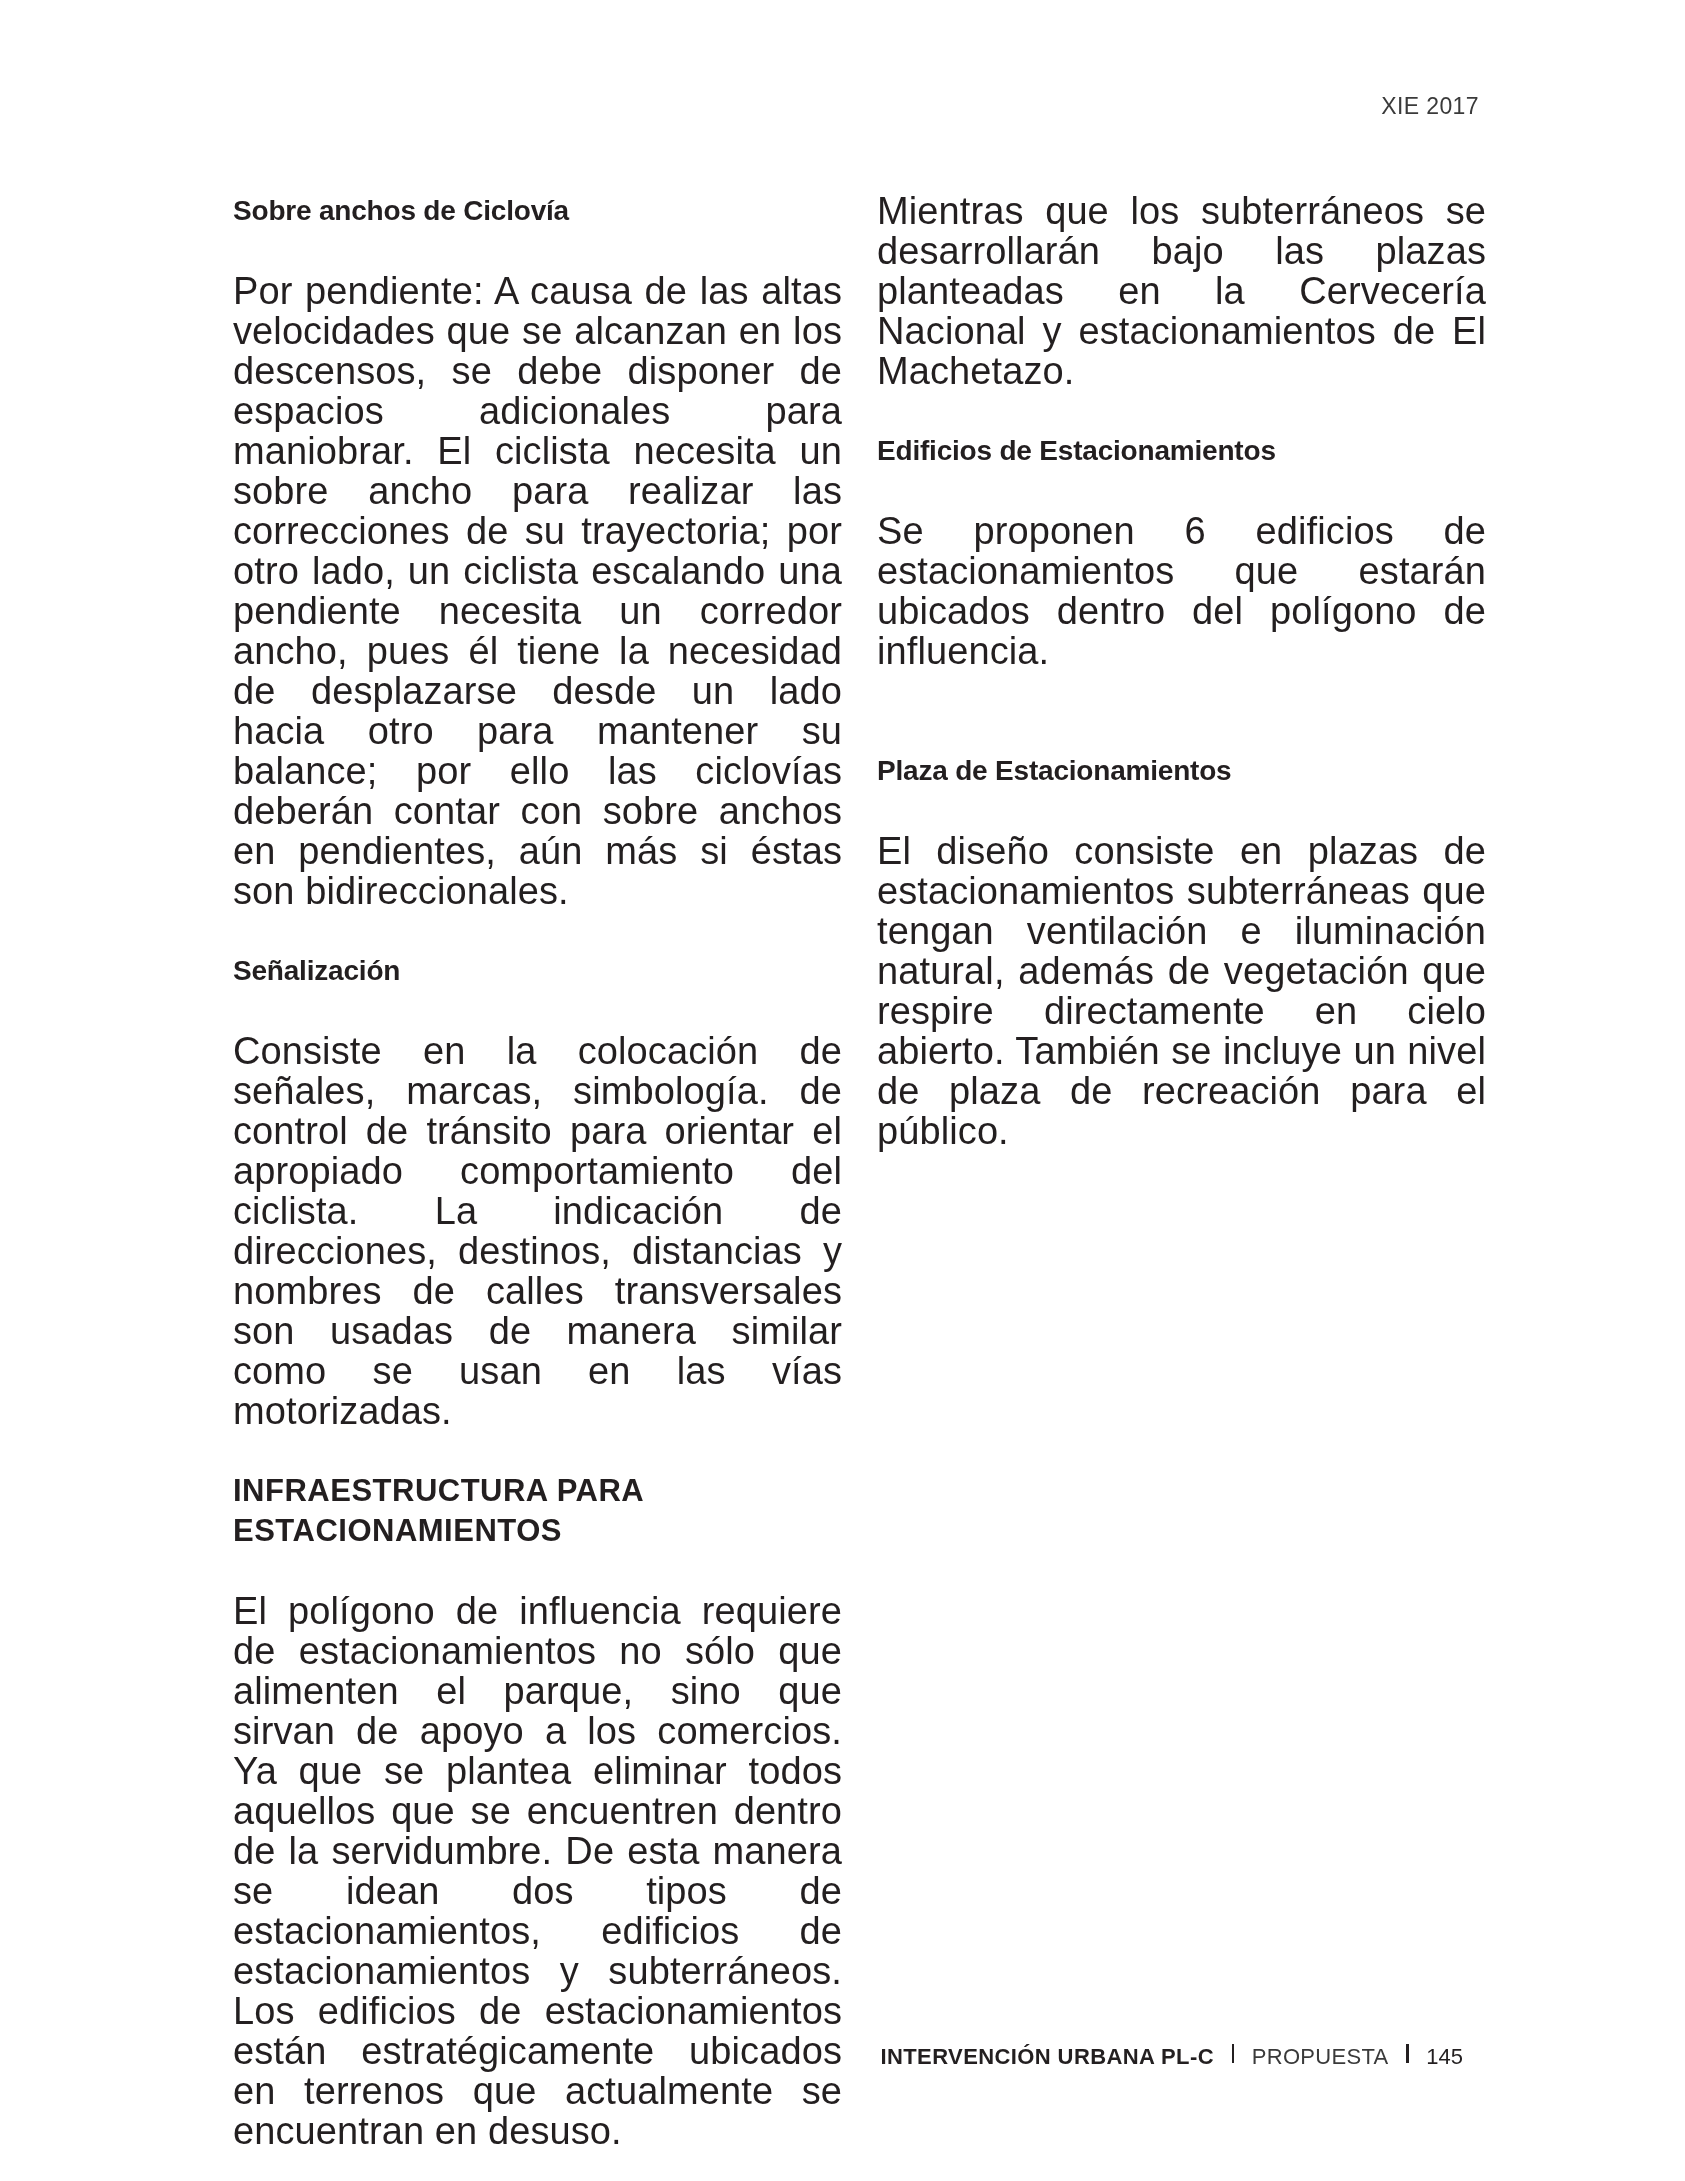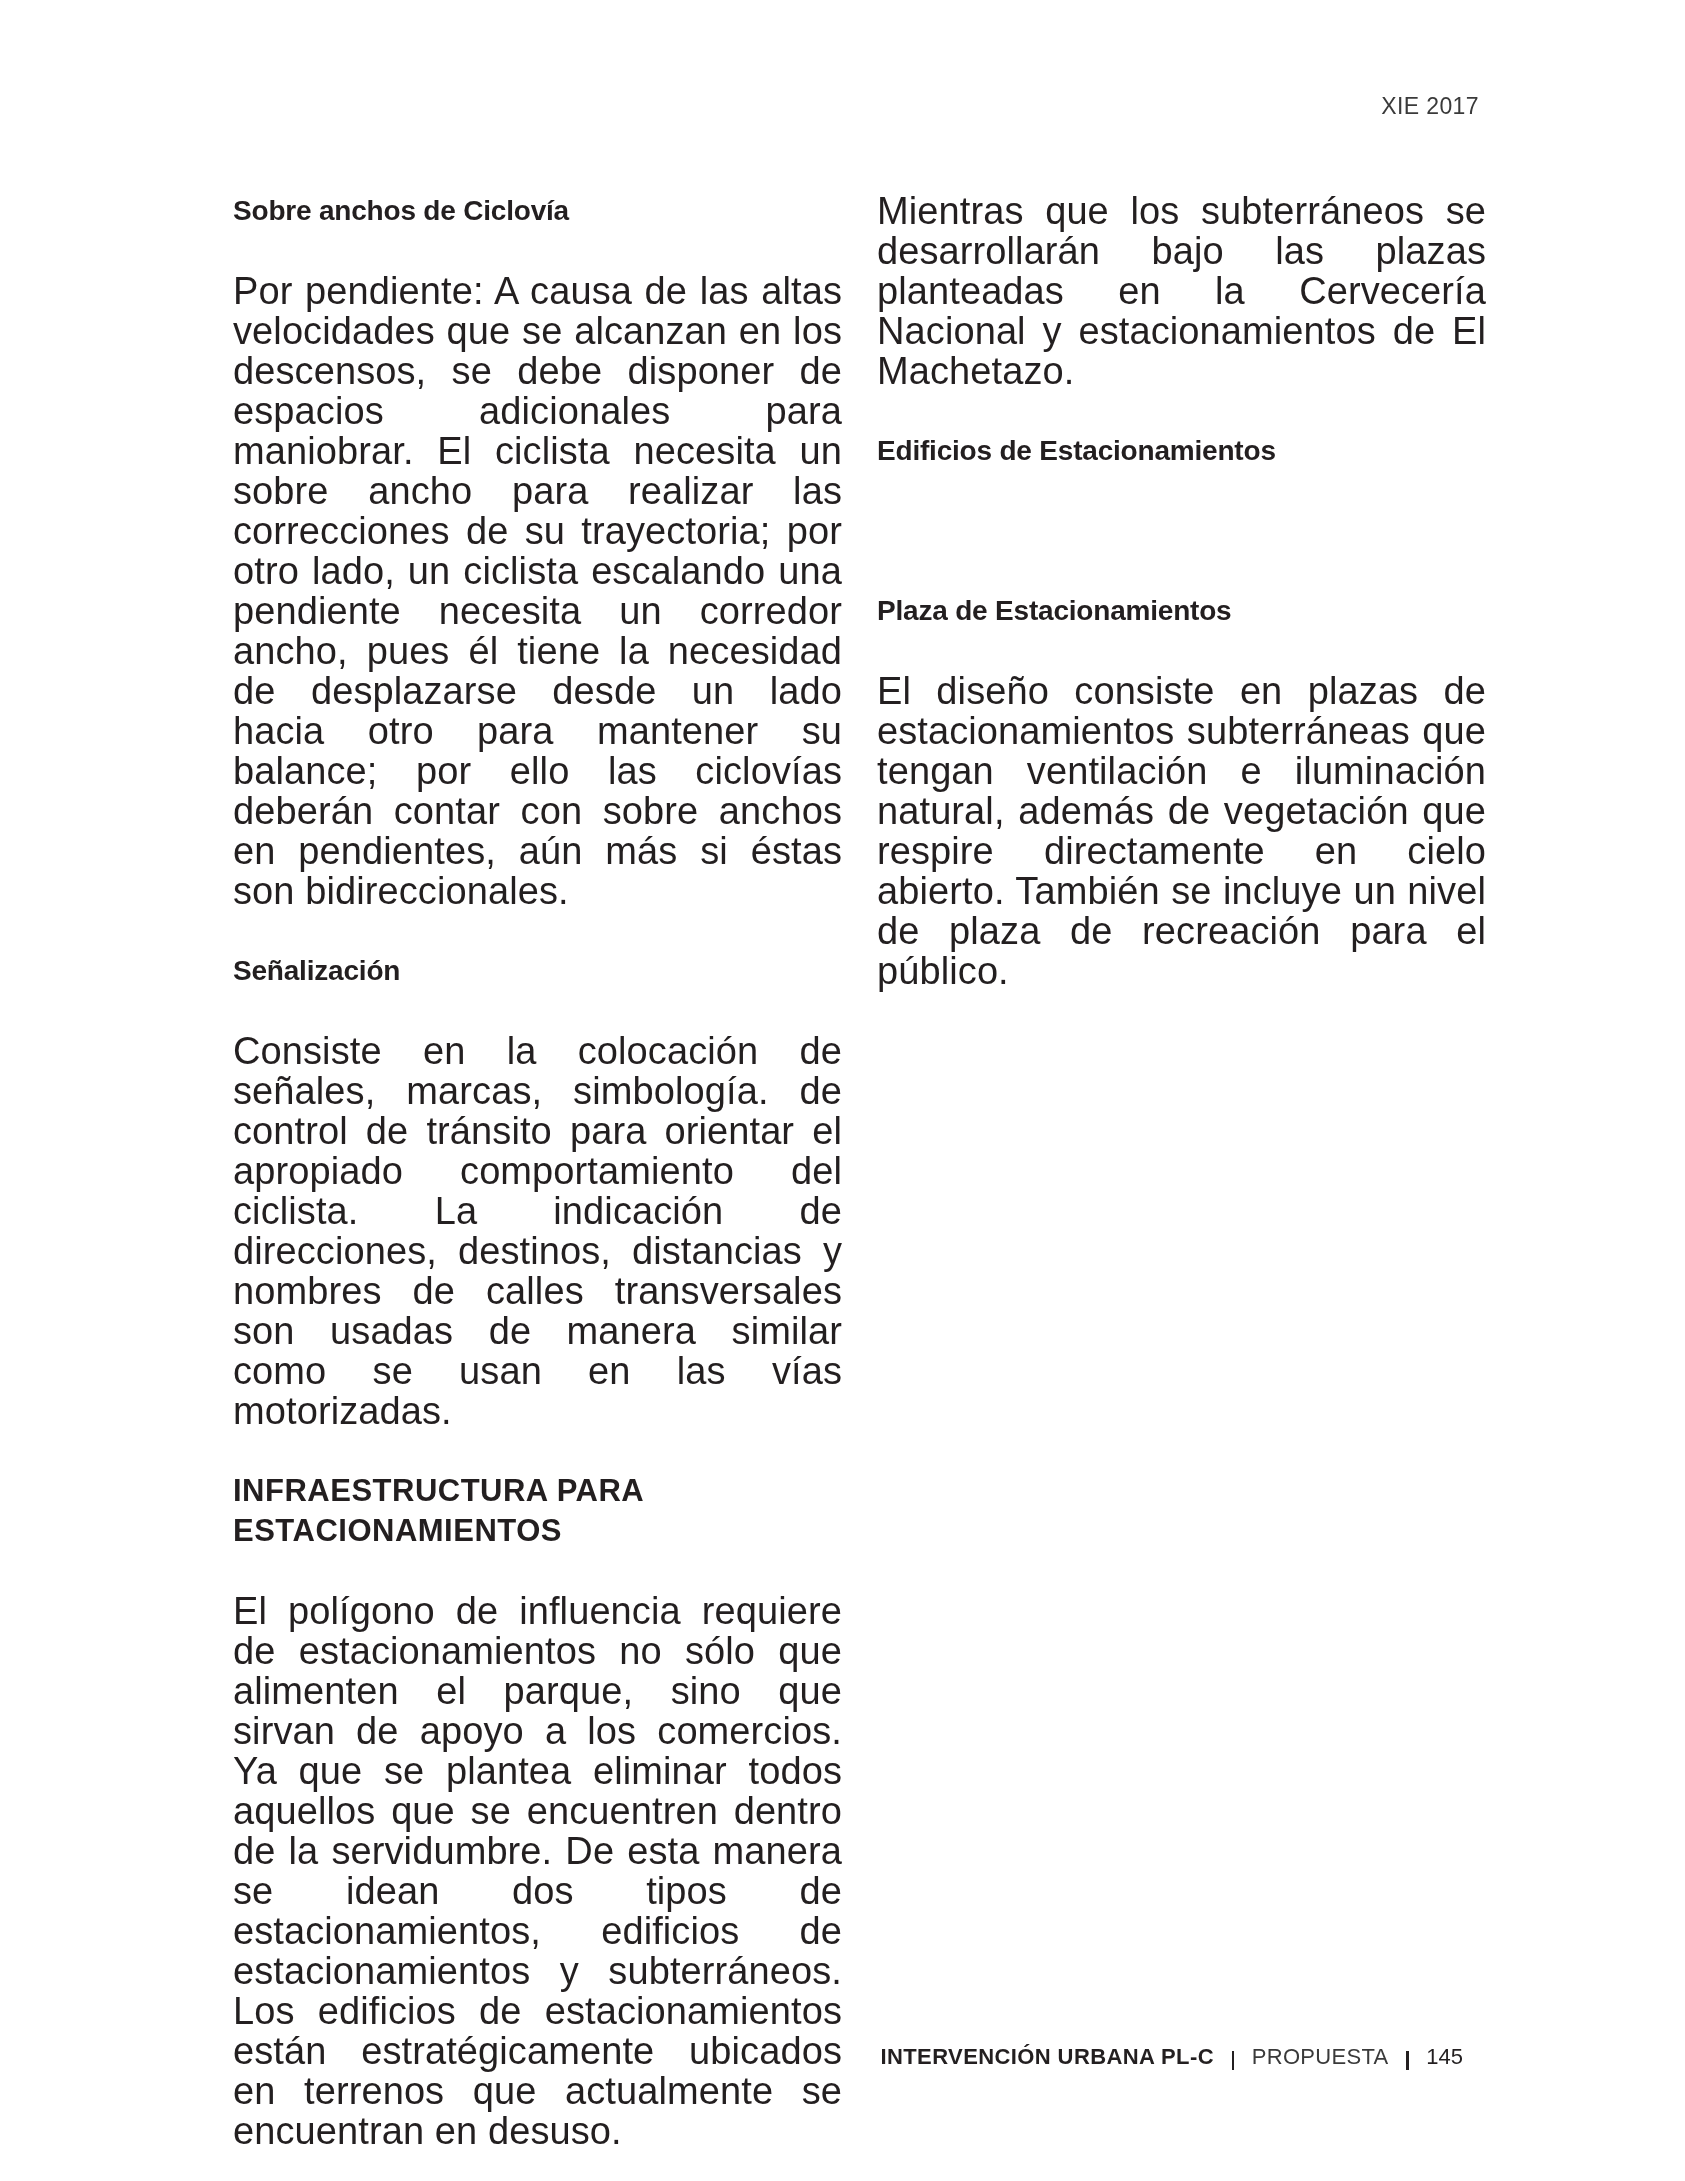--- a/index.html
+++ b/index.html
@@ -59,21 +59,21 @@
       height: 40px;
     }
 
     .footer {
       position: absolute;
       top: 2044px;
       right: 222px;
       font-size: 22px;
       color: #231f20;
       display: flex;
-      align-items: flex-end;
+      align-items: flex-start;
       white-space: nowrap;
     }
     .footer .doc-title {
       font-weight: bold;
       letter-spacing: 0.4px;
     }
     .footer .sep {
       display: inline-block;
       width: 2.6px;
       height: 19.3px;
@@ -112,20 +112,21 @@
   <div class="spacer"></div>
   <p class="body-text">El polígono de influencia requiere de estacionamientos no sólo que alimenten el parque, sino que sirvan de apoyo a los comercios. Ya que se plantea eliminar todos aquellos que se encuentren dentro de la servidumbre. De esta manera se idean dos tipos de estacionamientos, edificios de estacionamientos y subterráneos. Los edificios de estacionamientos están estratégicamente ubicados en terrenos que actualmente se encuentran en desuso.</p>
 </div>
 
 <div class="column col-right">
   <p class="body-text">Mientras que los subterráneos se desarrollarán bajo las plazas planteadas en la Cervecería Nacional y estacionamientos de El Machetazo.</p>
   <div class="spacer"></div>
 
   <h2 class="section-heading">Edificios de Estacionamientos</h2>
   <div class="spacer"></div>
+  <p class="body-text">Se proponen 6 edificios de estacionamientos que estarán ubicados dentro del polígono de influencia.</p>
   <div class="spacer"></div>
   <div class="spacer"></div>
 
   <h2 class="section-heading">Plaza de Estacionamientos</h2>
   <div class="spacer"></div>
   <p class="body-text">El diseño consiste en plazas de estacionamientos subterráneas que tengan ventilación e iluminación natural, además de vegetación que respire directamente en cielo abierto. También se incluye un nivel de plaza de recreación para el público.</p>
 </div>
 
 <div class="footer">
   <span class="doc-title">INTERVENCIÓN URBANA PL-C</span>

